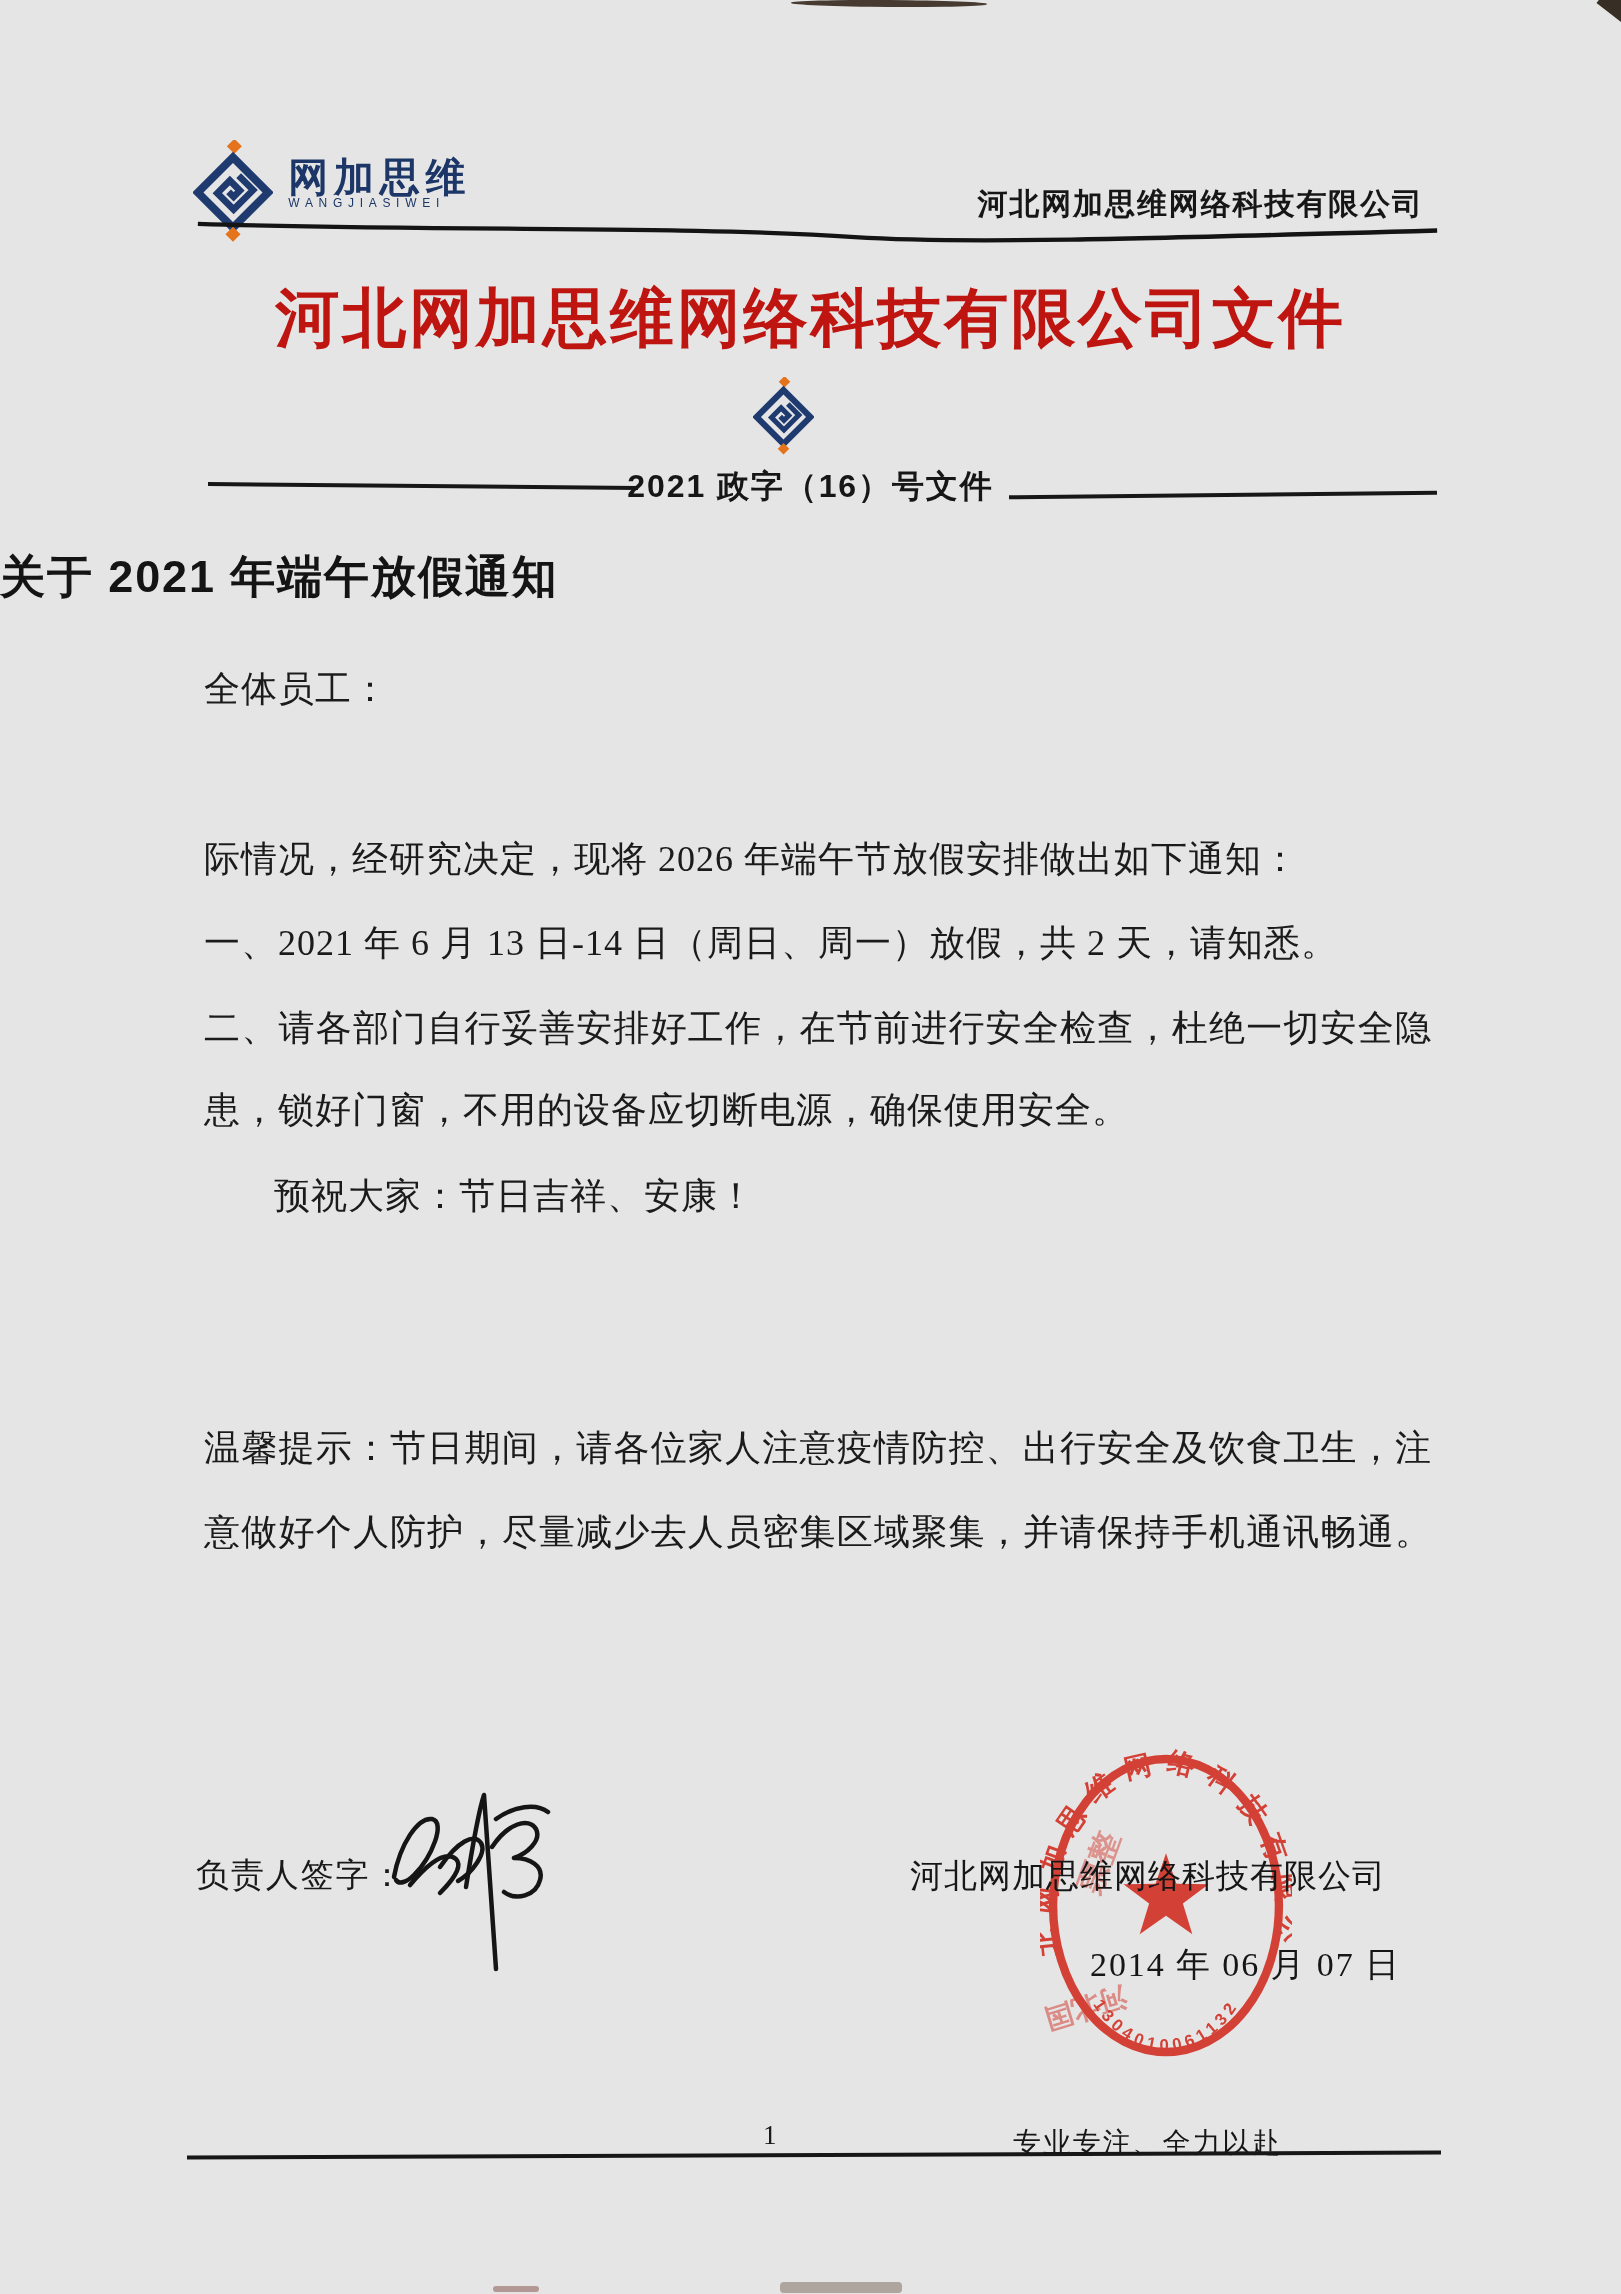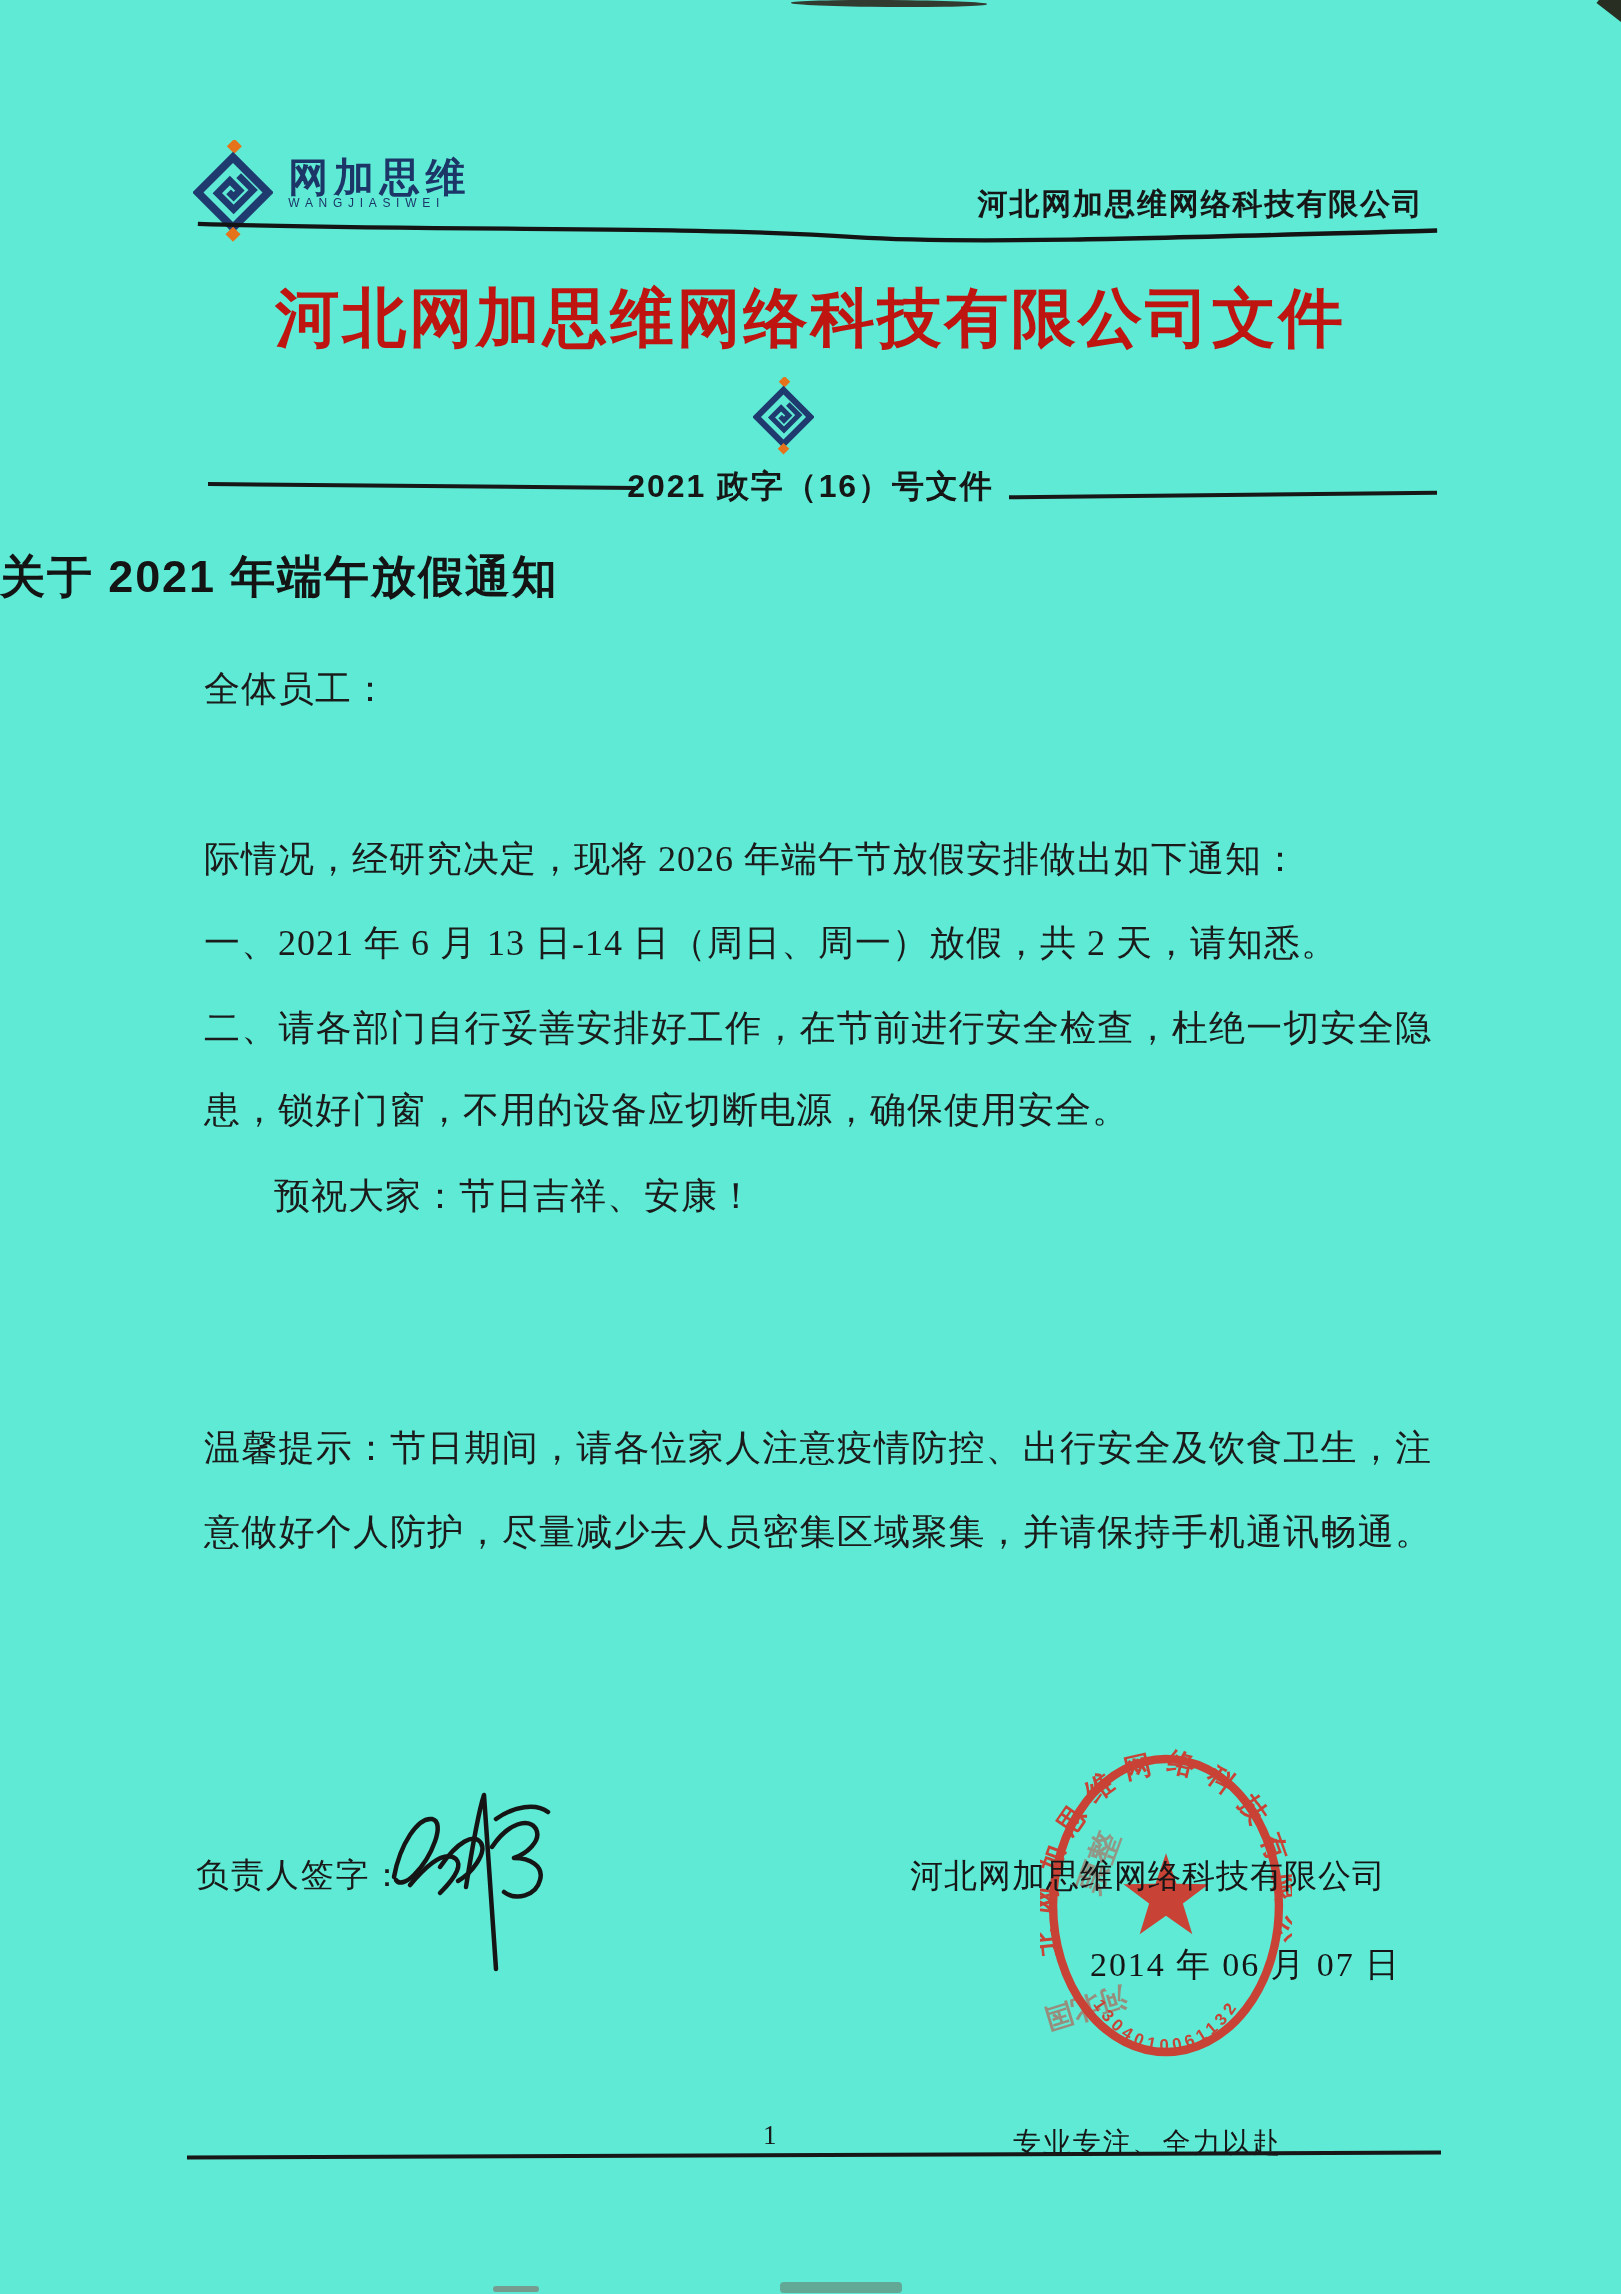--- a/index.html
+++ b/index.html
@@ -1,18 +1,18 @@
 <!DOCTYPE html>
 <html><head>
 <meta charset="utf-8">
 <style>
   html,body{margin:0;padding:0;background:#9a9a9a;}
   .page{
     position:relative;width:1621px;height:2294px;margin:0 auto;
-    background:#5eead4;overflow:hidden;
+    background:#e5e5e5;overflow:hidden;
     font-family:"Liberation Serif","DejaVu Serif",serif;color:#1d1d1d;
   }
   .abs{position:absolute;}
   .sans{font-family:"Liberation Sans","DejaVu Sans",sans-serif;}
   
   .logo-cn{font-size:40px;font-weight:bold;color:#1c3668;letter-spacing:5.7px;line-height:1;}
   .logo-en{font-size:12px;font-weight:normal;color:#1c3668;letter-spacing:5.7px;line-height:1;margin-top:0;}
   .hdr-company{font-size:30px;font-weight:bold;color:#161616;letter-spacing:1.9px;white-space:nowrap;}
   
   .red-title{

